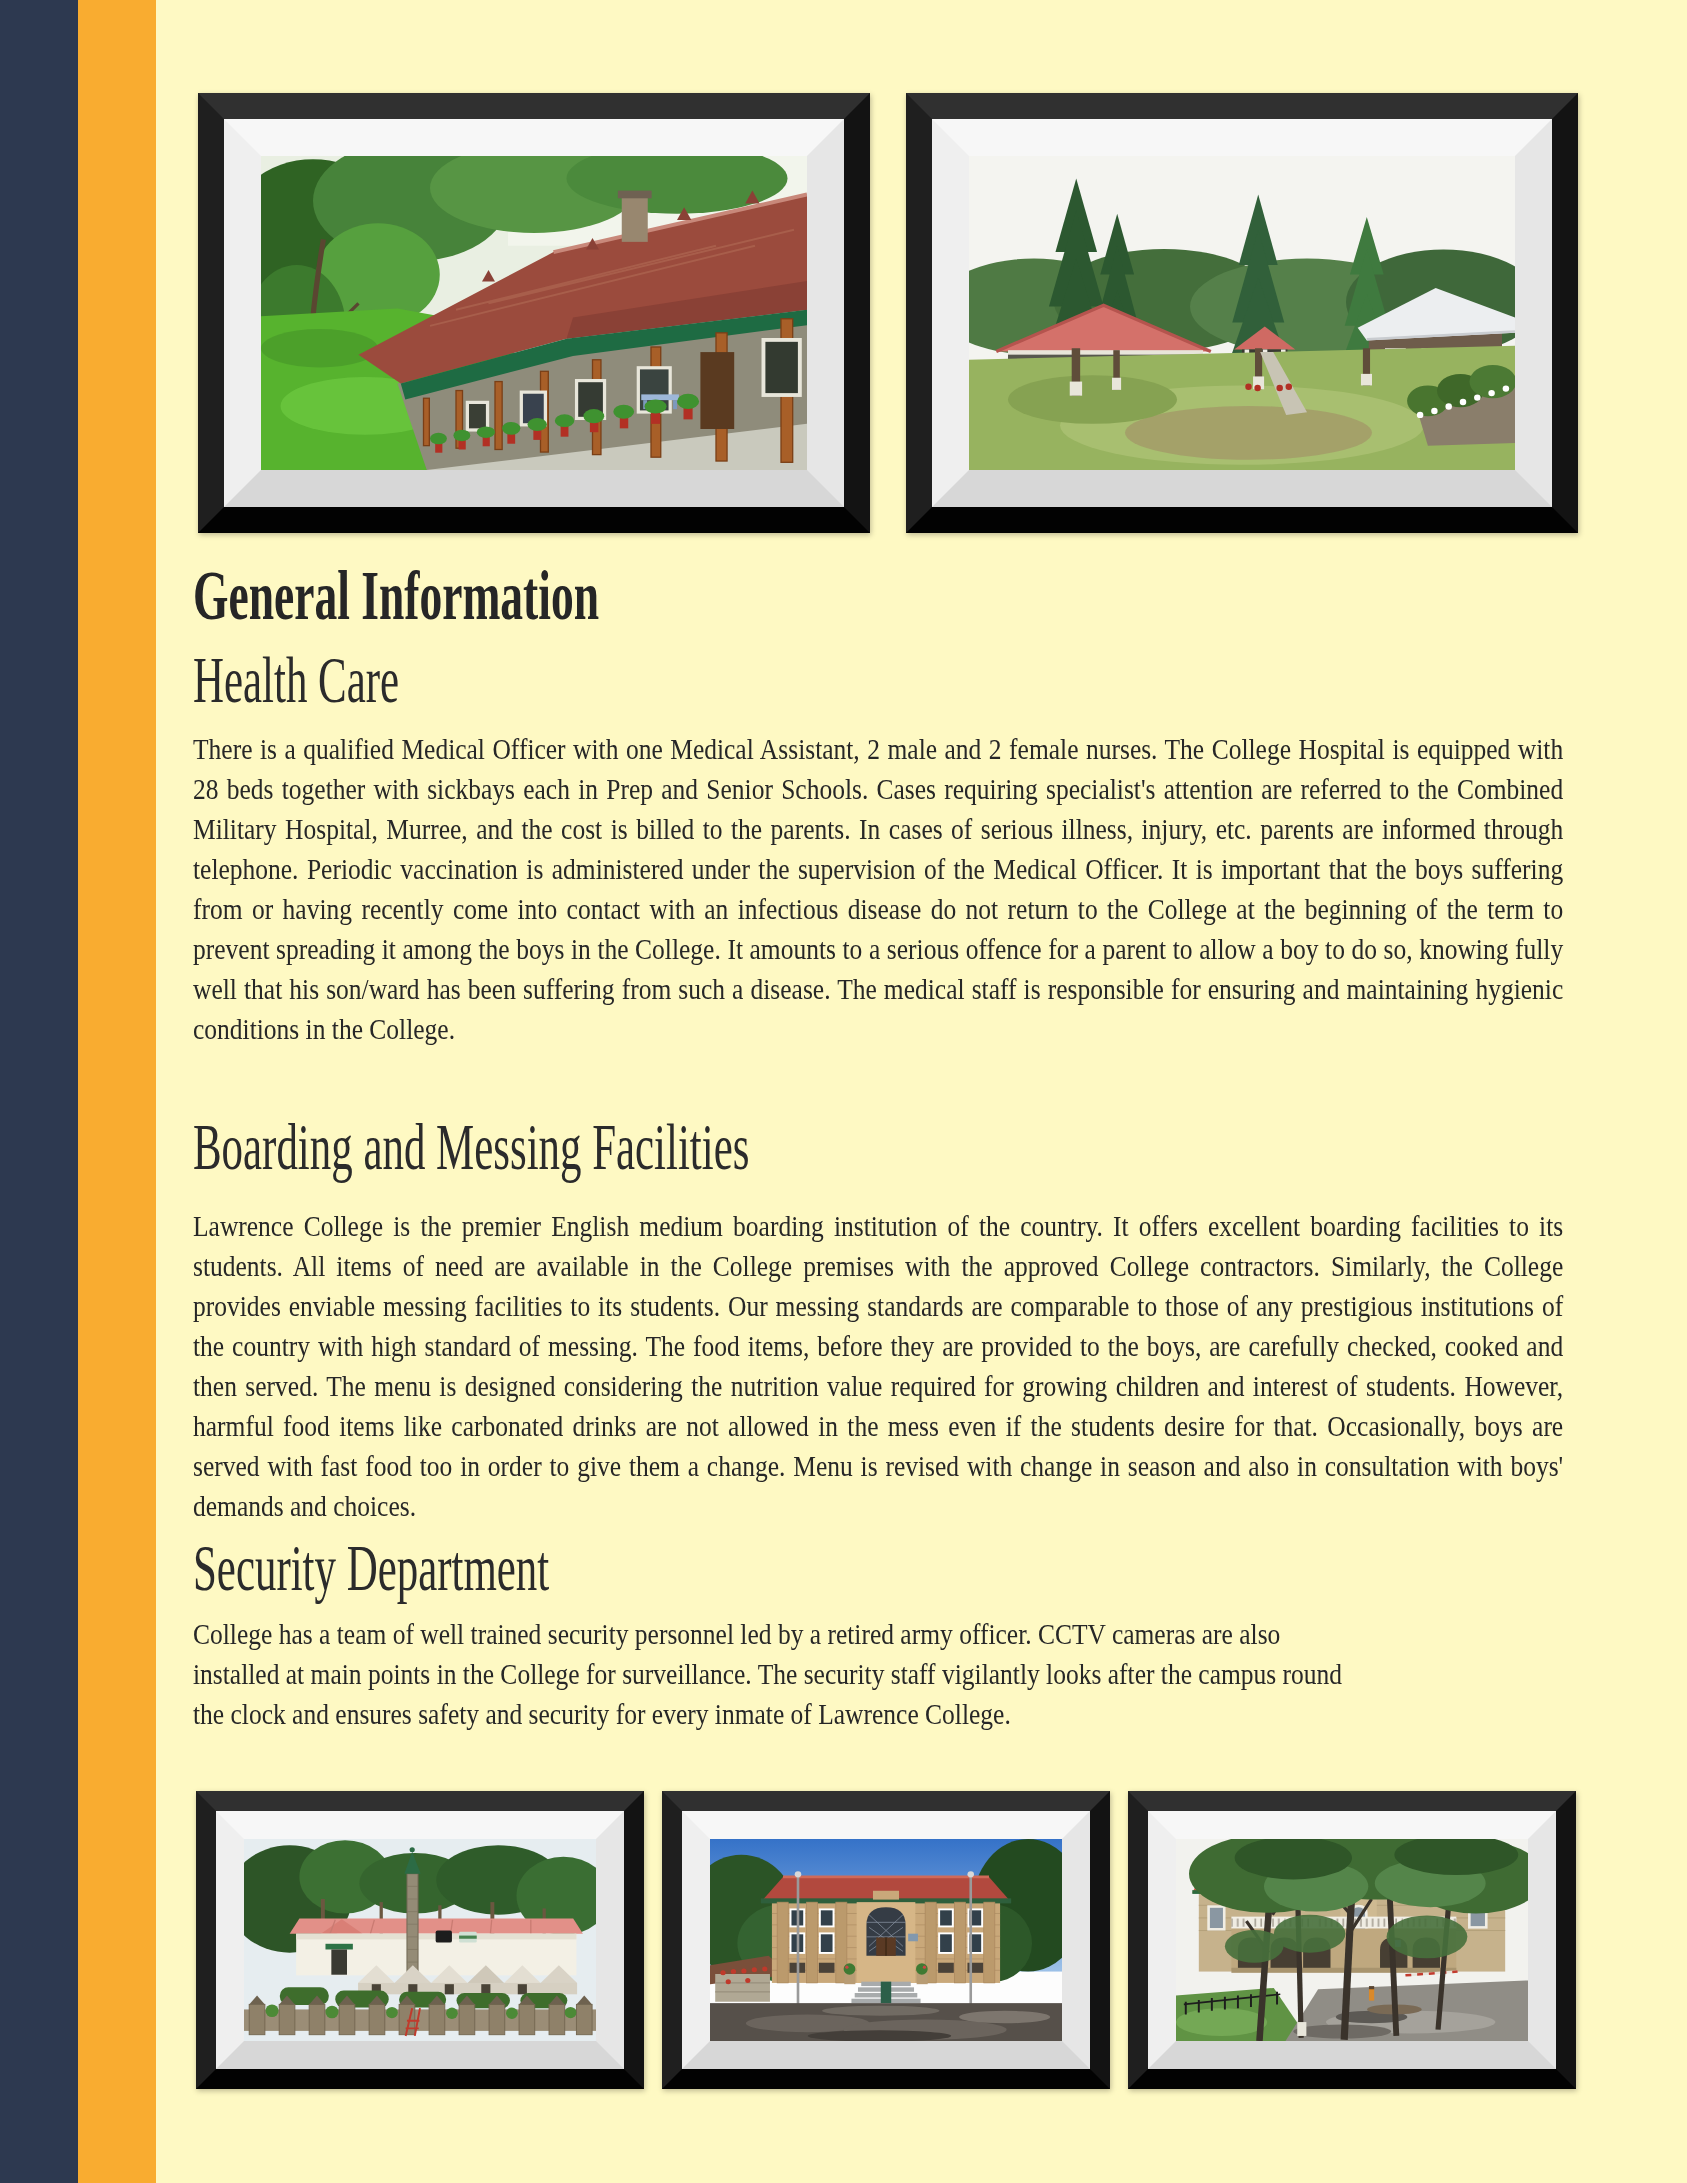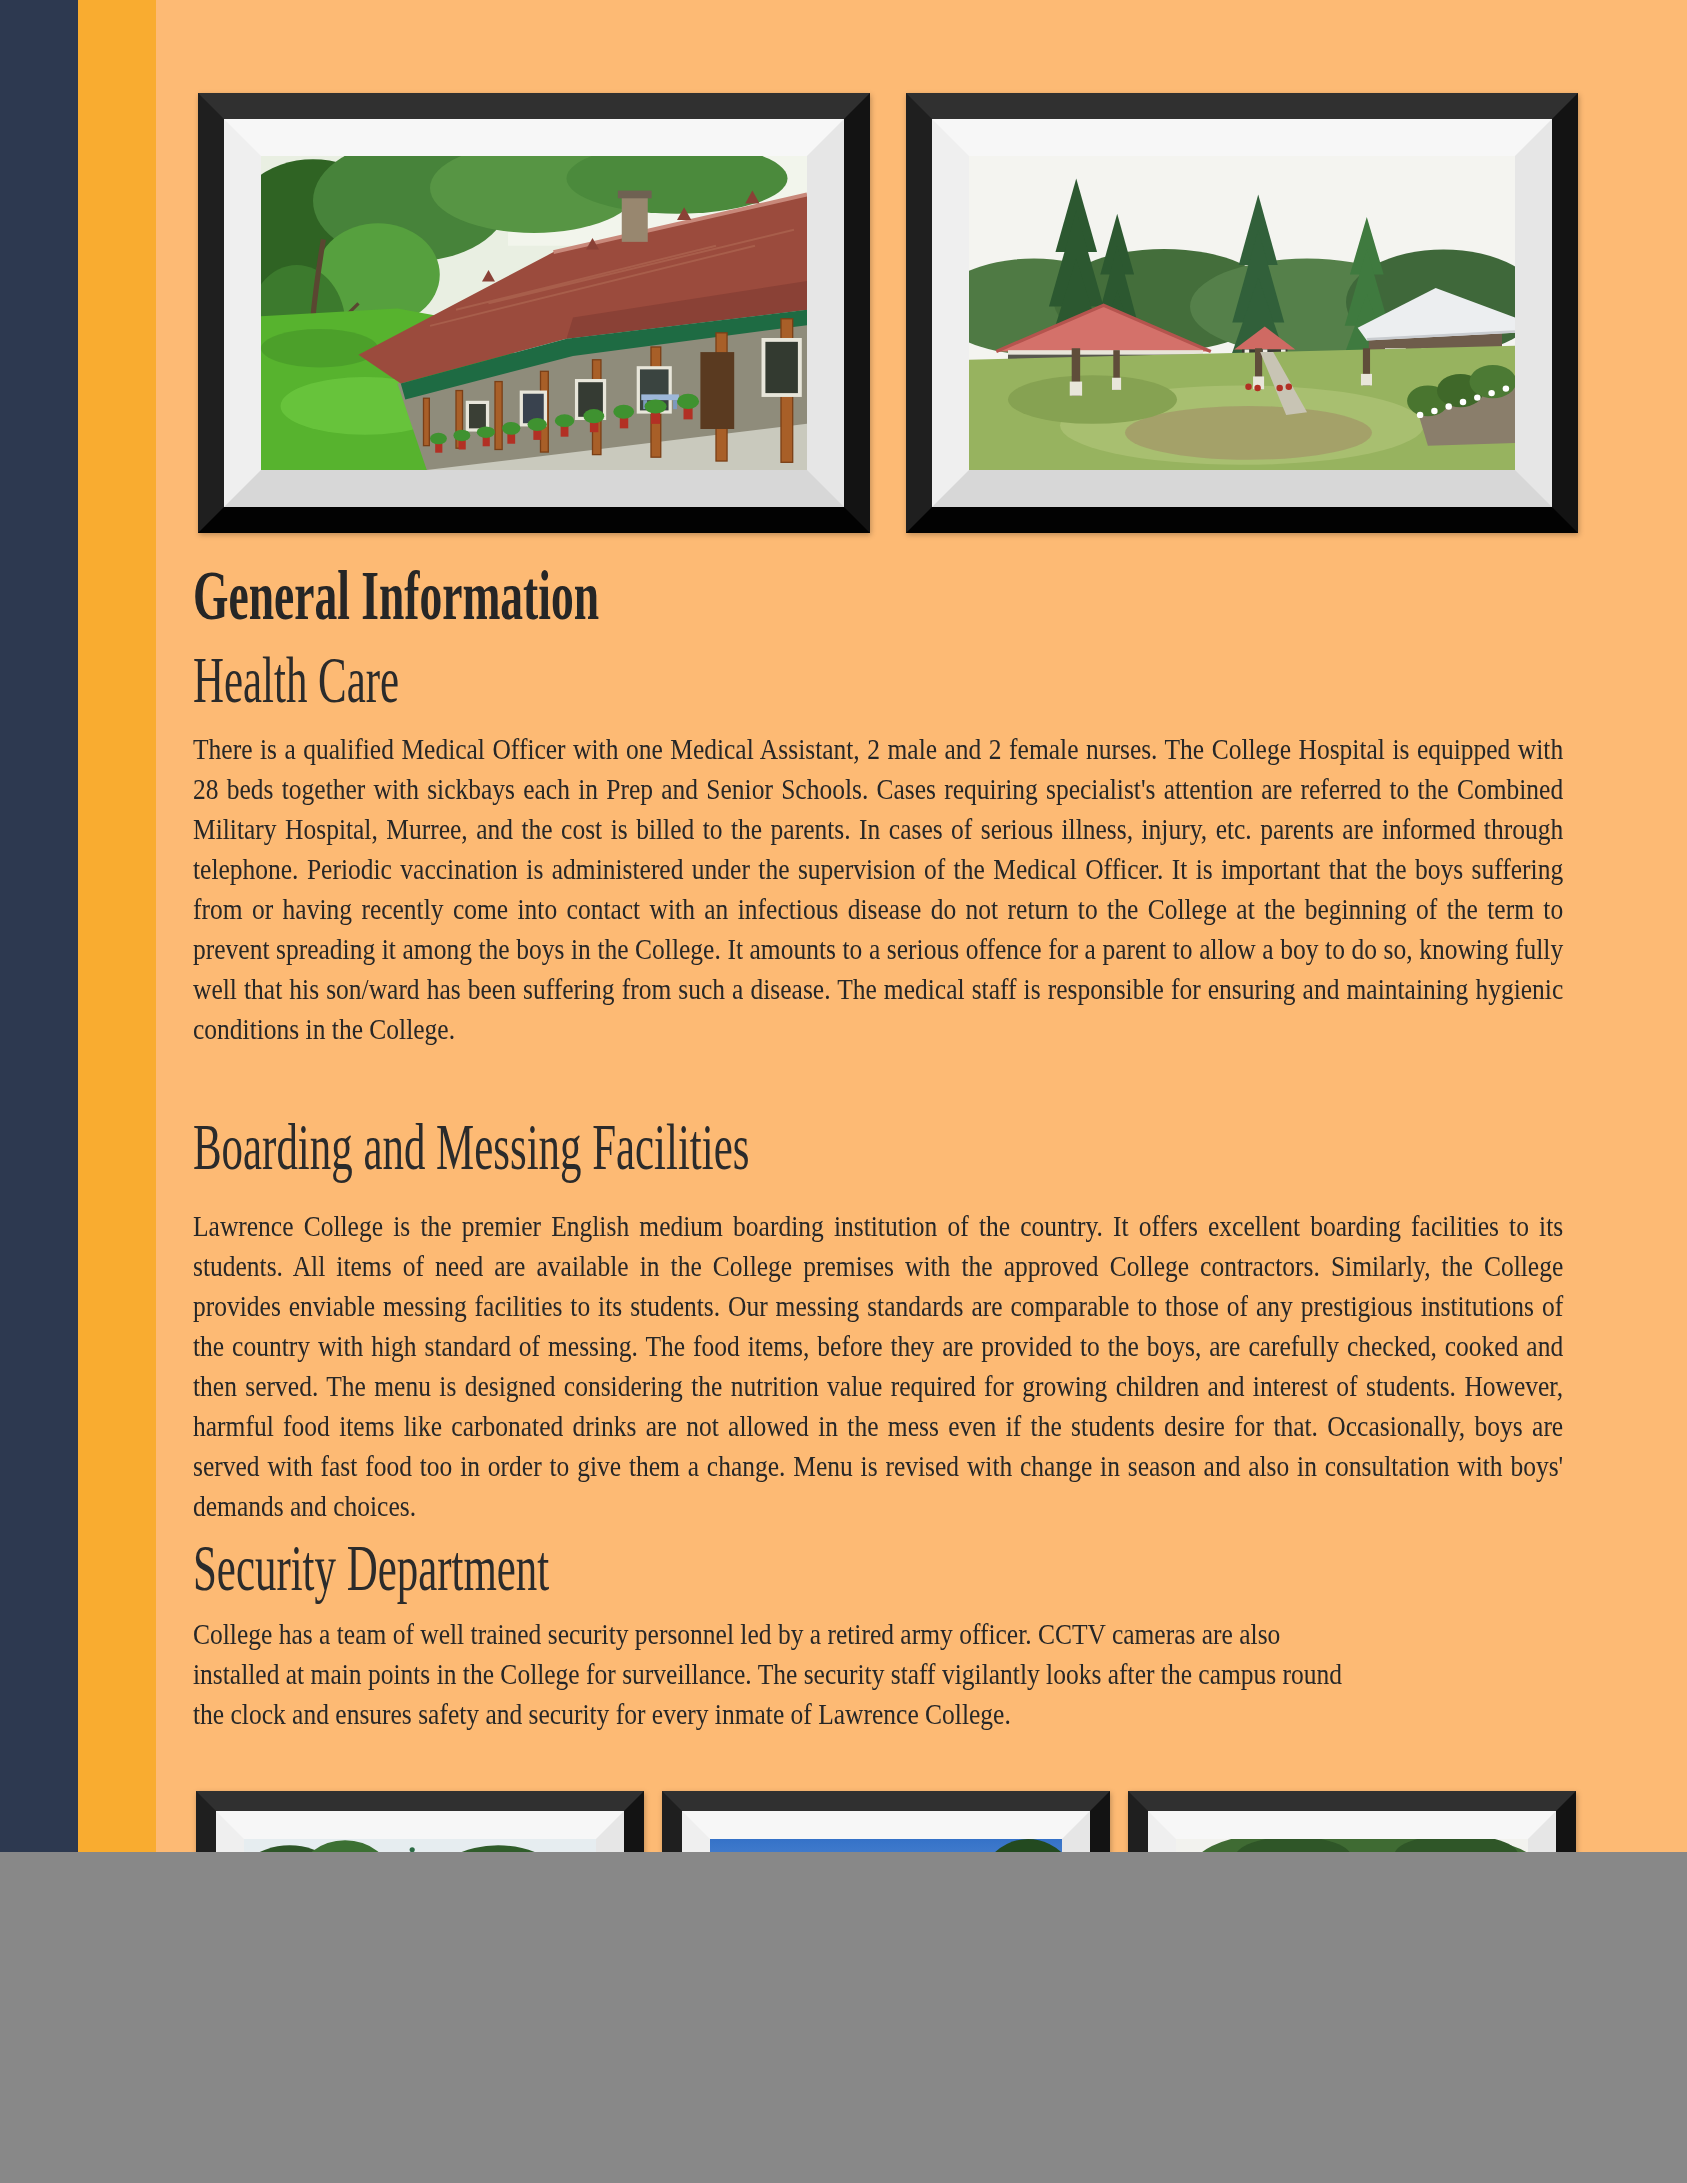--- a/index.html
+++ b/index.html
@@ -1,19 +1,19 @@
 <!DOCTYPE html>
 <html style="font-size:10.6px"><head>
 <meta charset="utf-8">
 <style>
   html,body{margin:0;padding:0;background:#888;}
   .page{
     position:relative;
-    width:1687px;height:1852px;
-    background:#fdba74;
+    width:1687px;height:2183px;
+    background:#fef9c3;
     overflow:hidden;
     font-family:"Liberation Serif","DejaVu Serif",serif;
   }
   .bar{position:absolute;top:0;bottom:0;}
   .bar-navy{left:0;width:78px;background:#2d3950;}
   .bar-orange{left:78px;width:78px;background:#f9ac30;}
 
   
   .frame{
     position:absolute;

